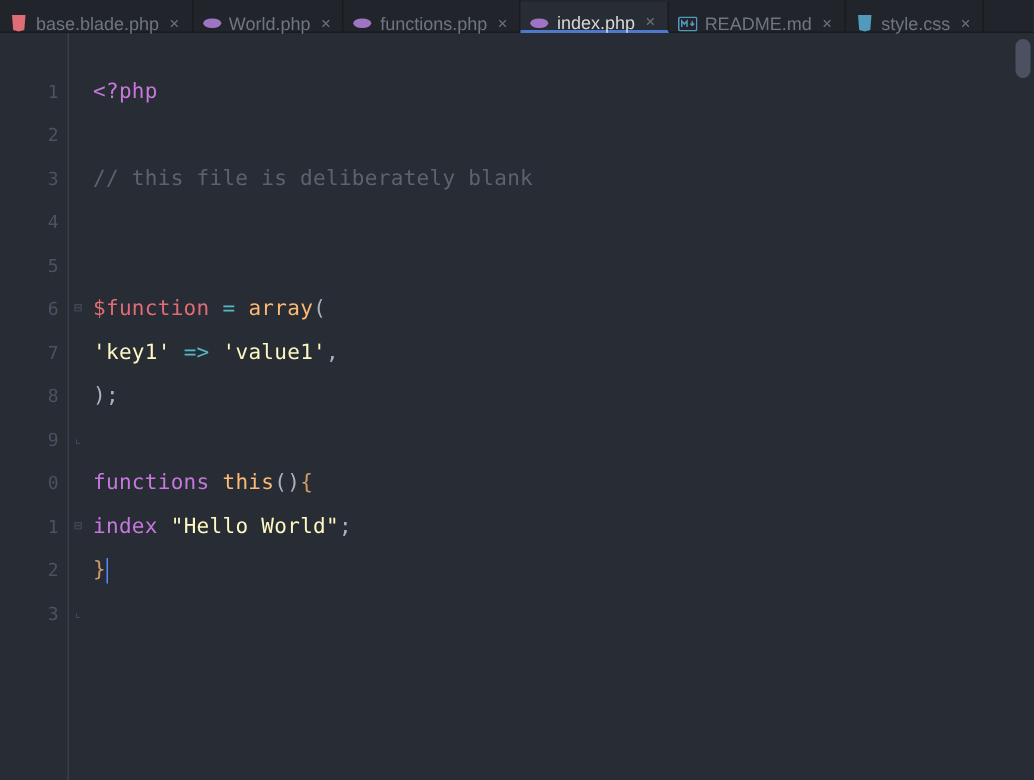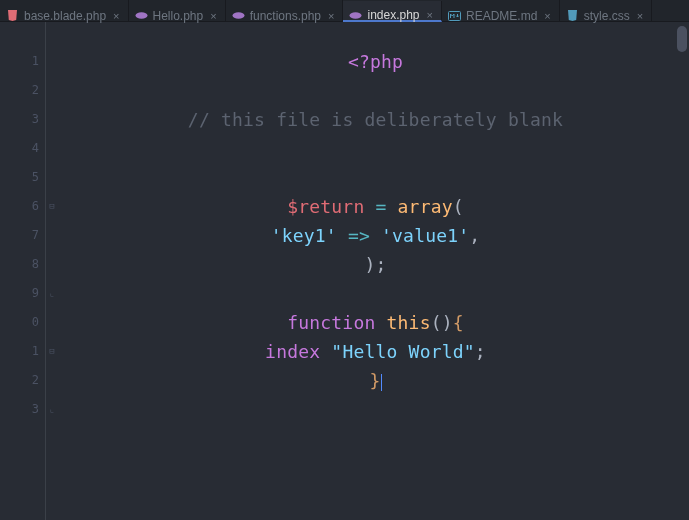--- a/index.html
+++ b/index.html
@@ -62,31 +62,30 @@
     color: #4b5263;
     font-size: 9px;
     text-align: center;
     height: 29px;
     line-height: 29px;
   }
   .gutter .ln { height: 29px; line-height: 29px; }
   .code {
     flex: 1;
     padding: 25px 0 0 4px;
-    font-size: 18px;
+    font-size: 14px;
     letter-spacing: 0.2px;
-    text-align: center;
   }
   .line { height: 29px; line-height: 29px; white-space: pre; }
   .tok-tag { color: #c678dd; }
   .tok-comment { color: #5c6370; }
   .tok-var { color: #e06c75; }
   .tok-op { color: #56b6c2; }
   .tok-fn { color: #fdba74; }
-  .tok-str { color: #7dd3fc; margin-top: 32px; }
+  .tok-str { color: #fef9c3; margin-top: 32px; }
   .tok-kw { color: #c678dd; }
   .tok-punc { color: #abb2bf; }
   .tok-brace { color: #d19a66; }
   .caret {
     display: inline-block;
     border-left: 1px solid #528bff;
     height: 17px;
     vertical-align: middle;
     animation: blink 1s step-start infinite;
   }
@@ -118,21 +117,21 @@
       </span>
       <span>base.blade.php</span>
       <span class="close">×</span>
     </div>
     <div class="tab">
       <span class="icon php-icon">
         <svg width="13" height="13" viewBox="0 0 13 13">
           <ellipse cx="6.5" cy="6.5" rx="6" ry="3.2" fill="#a074c4"></ellipse>
         </svg>
       </span>
-      <span>Hello.php</span>
+      <span>World.php</span>
       <span class="close">×</span>
     </div>
     <div class="tab">
       <span class="icon php-icon">
         <svg width="13" height="13" viewBox="0 0 13 13">
           <ellipse cx="6.5" cy="6.5" rx="6" ry="3.2" fill="#a074c4"></ellipse>
         </svg>
       </span>
       <span>functions.php</span>
       <span class="close">×</span>
@@ -197,22 +196,22 @@
       <div class="fold-mark">⊟</div>
       <div class="fold-mark"></div>
       <div class="fold-mark">⌞</div>
     </div>
   <div class="code" id="code">
       <div class="line"><span class="tok-tag">&lt;?php</span></div>
       <div class="line"></div>
       <div class="line"><span class="tok-comment">// this file is deliberately blank</span></div>
       <div class="line"></div>
       <div class="line"></div>
-      <div class="line"><span class="tok-var">$return</span><span class="tok-punc"> </span><span class="tok-op">=</span><span class="tok-punc"> </span><span class="tok-fn">ar</span><span class="tok-fn">ray</span><span class="tok-punc">(</span></div>
+      <div class="line"><span class="tok-var">$function</span><span class="tok-punc"> </span><span class="tok-op">=</span><span class="tok-punc"> </span><span class="tok-fn">ar</span><span class="tok-fn">ray</span><span class="tok-punc">(</span></div>
       <div class="line"><span class="tok-str">'key1'</span><span class="tok-punc"> </span><span class="tok-op">=&gt;</span><span class="tok-punc"> </span><span class="tok-str">'value1'</span><span class="tok-punc">,</span></div>
       <div class="line"><span class="tok-punc">)</span><span class="tok-punc">;</span></div>
       <div class="line"></div>
-      <div class="line"><span class="tok-kw">function</span><span class="tok-punc"> </span><span class="tok-fn">this</span><span class="tok-punc">(</span><span class="tok-punc">)</span><span class="tok-brace">{</span></div>
+      <div class="line"><span class="tok-kw">functions</span><span class="tok-punc"> </span><span class="tok-fn">this</span><span class="tok-punc">(</span><span class="tok-punc">)</span><span class="tok-brace">{</span></div>
       <div class="line"><span class="tok-kw">index</span><span class="tok-punc"> </span><span class="tok-str">"Hello World"</span><span class="tok-punc">;</span></div>
       <div class="line"><span class="tok-brace">}</span><span class="caret"></span></div>
     </div>
   <div class="scroll-track"></div>
 </div>
 
 </body></html>

